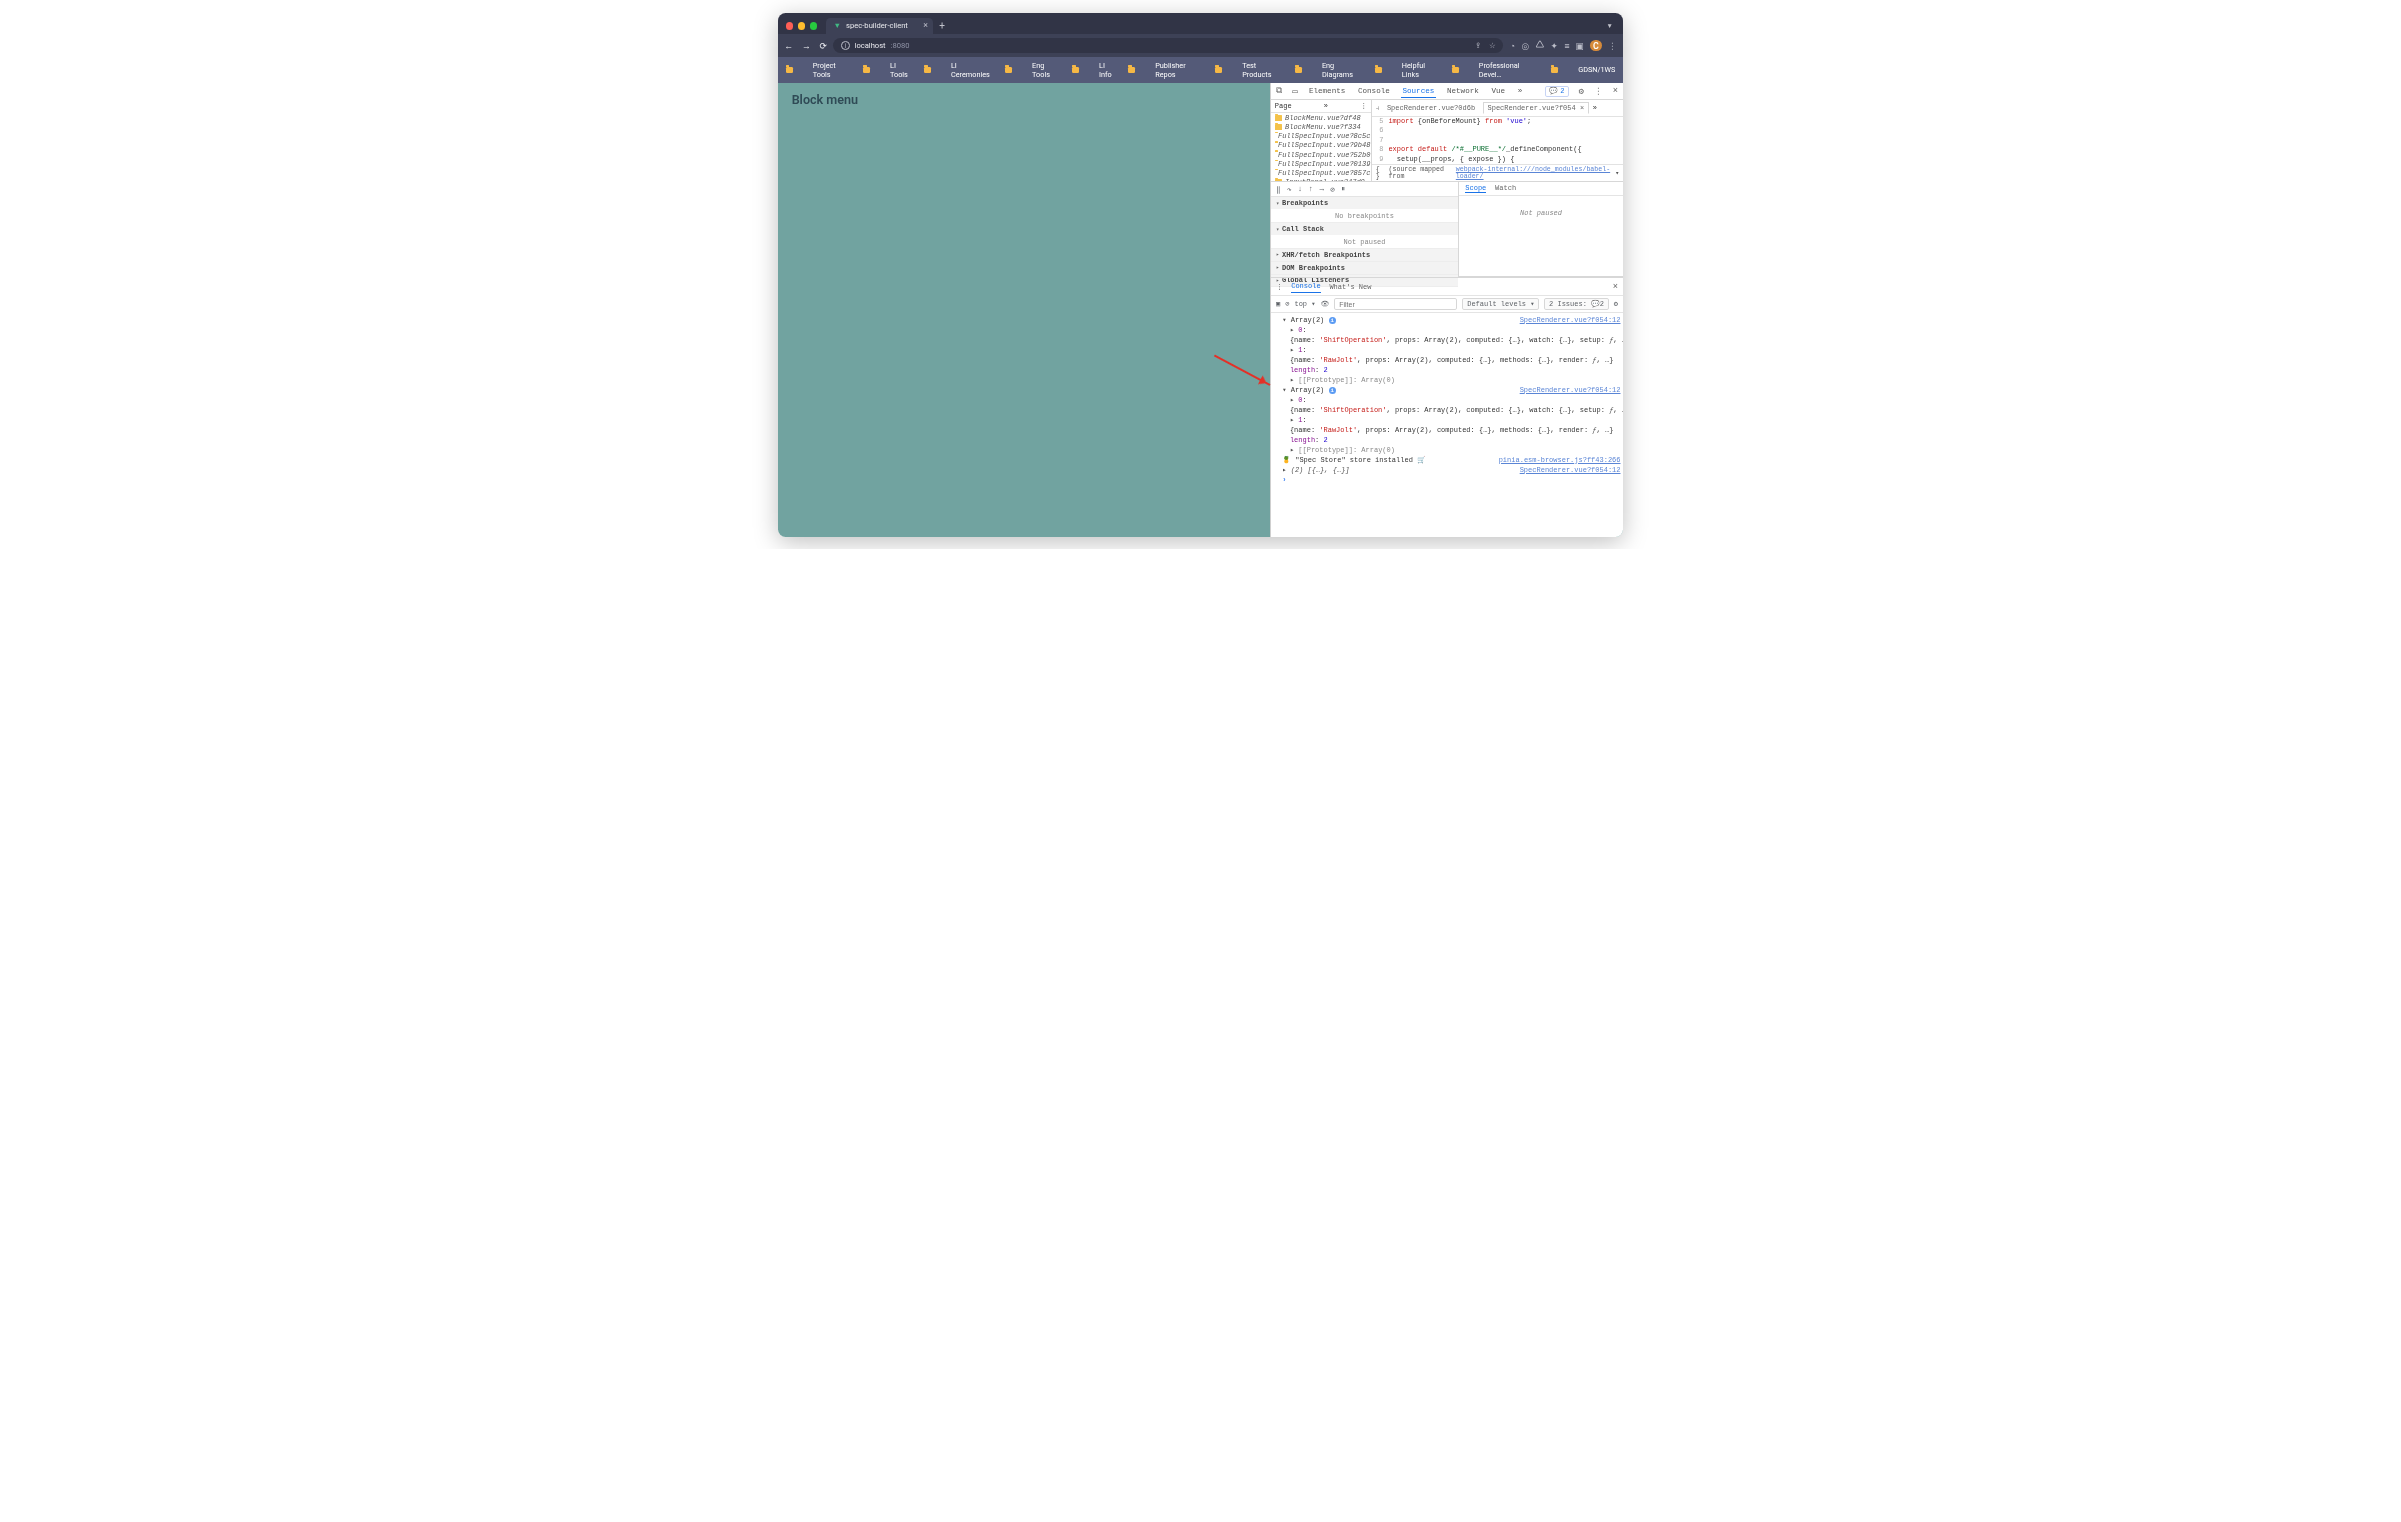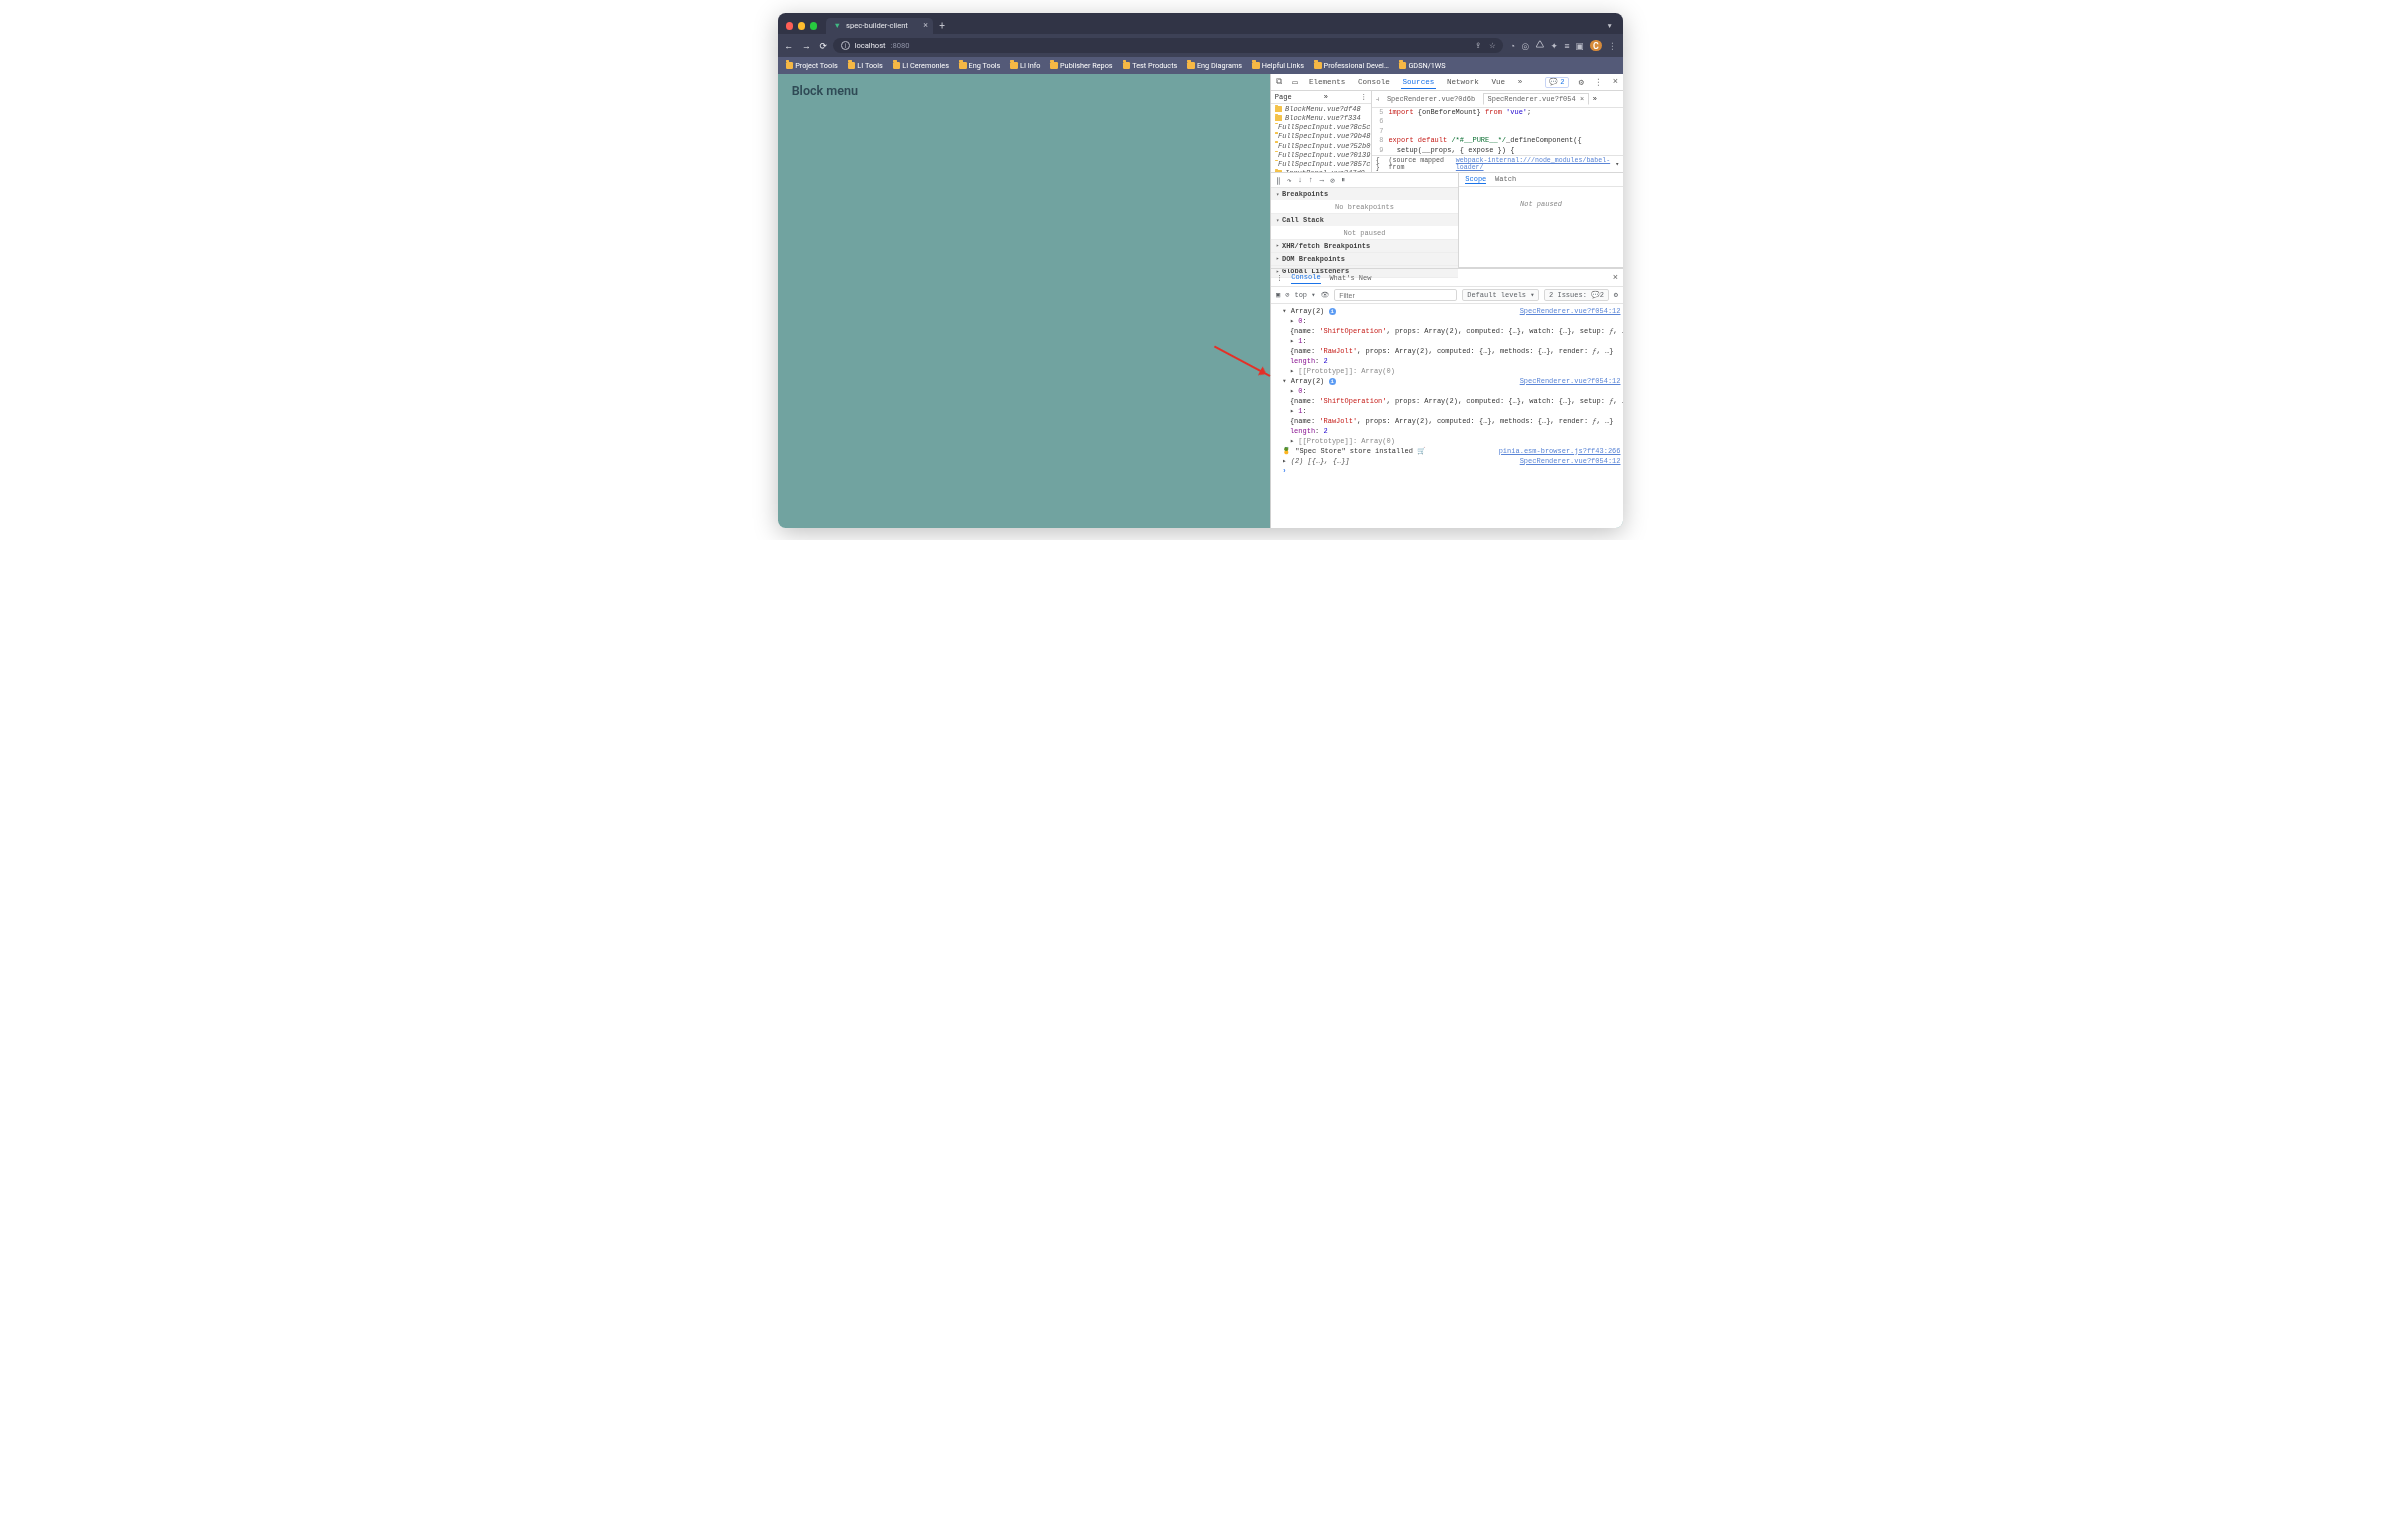--- a/index.html
+++ b/index.html
@@ -73,21 +73,21 @@
   width:11.4px;height:11.4px;border-radius:50%;
   background:#d68a3a;color:#fff;
   display:inline-flex;align-items:center;justify-content:center;
   font-size:6.3px;font-weight:600;
 }
 .bookmarks {
   display:flex; gap:10px; padding:3.8px 7.6px;
   background:#545a78; color:#fff; font-size:7.3px;
   align-items:center;
 }
-.bookmarks .bm { display:flex; align-items:center; gap:2px; cursor:pointer;}
+.bookmarks .bm { display:flex; align-items:center; gap:20px; cursor:pointer;}
 .folder-ic {
   width:7.6px;height:6.3px;background:#f6b845;border-radius:1.3px;position:relative;
 }
 .folder-ic::before{
   content:"";position:absolute;top:-1.9px;left:0;width:3.8px;height:1.9px;
   background:#f6b845;border-radius:0.6px 0.6px 0 0;
 }
 .viewport {
   display:flex; background:#71a3a0; height:454px; position:relative;
 }

